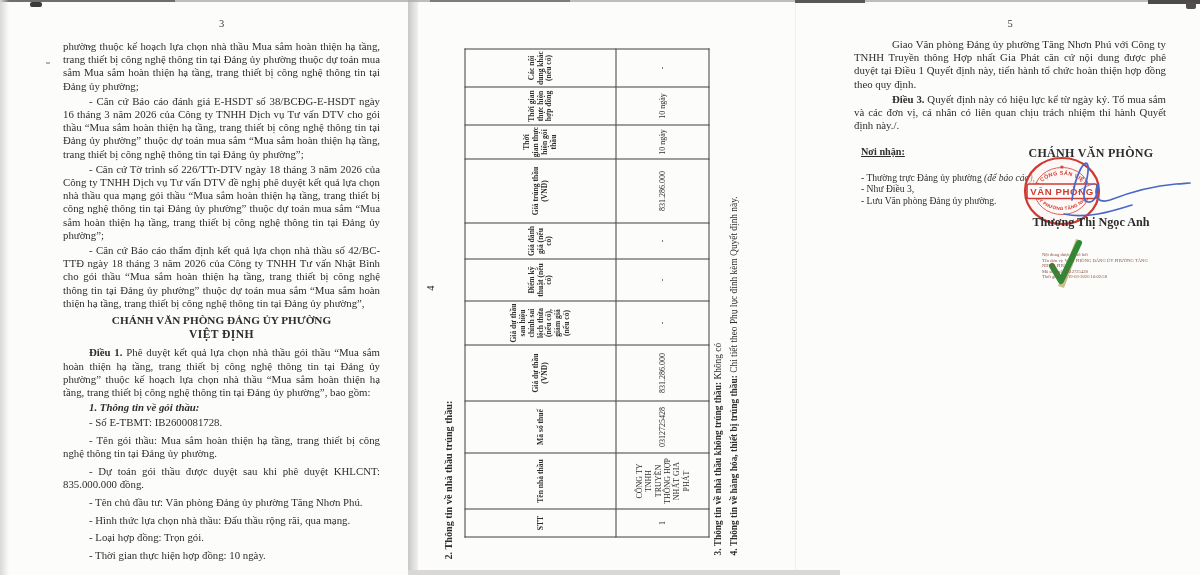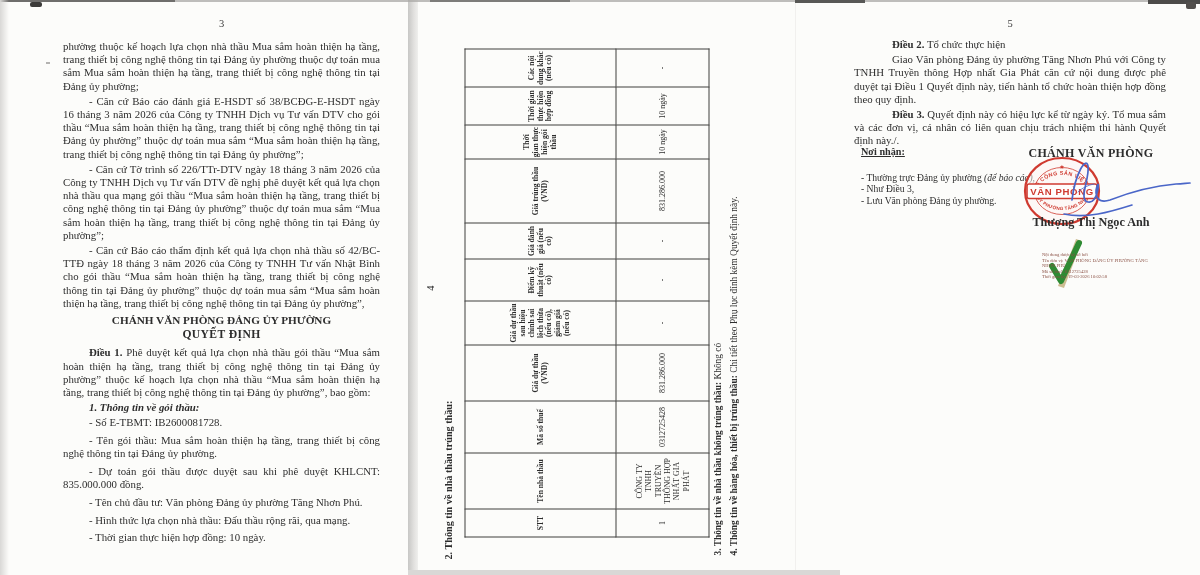--- a/index.html
+++ b/index.html
@@ -84,28 +84,29 @@
 <body>
 
 <div class="page" id="page3">
   <div class="pagenum" style="left:63px;top:18px;width:317px;">3</div>
   <div class="body-col" style="left:63px;top:40px;width:317px;">
     <p>phường thuộc kế hoạch lựa chọn nhà thầu Mua sắm hoàn thiện hạ tầng, trang thiết bị công nghệ thông tin tại Đảng ủy phường thuộc dự toán mua sắm Mua sắm hoàn thiện hạ tầng, trang thiết bị công nghệ thông tin tại Đảng ủy phường;</p>
     <p class="ind">- Căn cứ Báo cáo đánh giá E-HSDT số 38/BCĐG-E-HSDT ngày 16 tháng 3 năm 2026 của Công ty TNHH Dịch vụ Tư vấn DTV cho gói thầu “Mua sắm hoàn thiện hạ tầng, trang thiết bị công nghệ thông tin tại Đảng ủy phường” thuộc dự toán mua sắm “Mua sắm hoàn thiện hạ tầng, trang thiết bị công nghệ thông tin tại Đảng ủy phường”;</p>
     <p class="ind">- Căn cứ Tờ trình số 226/TTr-DTV ngày 18 tháng 3 năm 2026 của Công ty TNHH Dịch vụ Tư vấn DTV đề nghị phê duyệt kết quả lựa chọn nhà thầu qua mạng gói thầu “Mua sắm hoàn thiện hạ tầng, trang thiết bị công nghệ thông tin tại Đảng ủy phường” thuộc dự toán mua sắm “Mua sắm hoàn thiện hạ tầng, trang thiết bị công nghệ thông tin tại Đảng ủy phường”;</p>
     <p class="ind">- Căn cứ Báo cáo thẩm định kết quả lựa chọn nhà thầu số 42/BC-TTĐ ngày 18 tháng 3 năm 2026 của Công ty TNHH Tư vấn Nhật Bình cho gói thầu “Mua sắm hoàn thiện hạ tầng, trang thiết bị công nghệ thông tin tại Đảng ủy phường” thuộc dự toán mua sắm “Mua sắm hoàn thiện hạ tầng, trang thiết bị công nghệ thông tin tại Đảng ủy phường”,</p>
     <div class="center-head">CHÁNH VĂN PHÒNG ĐẢNG ỦY PHƯỜNG</div>
-    <div class="center-head2">QUYẾT ĐỊNH</div>
+    <div class="center-head2">VIỆT ĐỊNH</div>
     <p class="ind"><b class="lbl">Điều 1.</b><span> Phê duyệt kết quả lựa chọn nhà thầu gói thầu “Mua sắm hoàn thiện hạ tầng, trang thiết bị công nghệ thông tin tại Đảng ủy phường” thuộc kế hoạch lựa chọn nhà thầu “Mua sắm hoàn thiện hạ tầng, trang thiết bị công nghệ thông tin tại Đảng ủy phường”, bao gồm:</span></p>
     <p class="sec-title">1. Thông tin về gói thầu:</p>
     <p class="bullet">- Số E-TBMT: IB2600081728.</p>
     <p class="bullet">- Tên gói thầu: Mua sắm hoàn thiện hạ tầng, trang thiết bị công nghệ thông tin tại Đảng ủy phường.</p>
     <p class="bullet">- Dự toán gói thầu được duyệt sau khi phê duyệt KHLCNT: 835.000.000 đồng.</p>
     <p class="bullet">- Tên chủ đầu tư: Văn phòng Đảng ủy phường Tăng Nhơn Phú.</p>
     <p class="bullet">- Hình thức lựa chọn nhà thầu: Đấu thầu rộng rãi, qua mạng.</p>
+    <p class="bullet">- Loại hợp đồng: Trọn gói.</p>
     <p class="bullet">- Thời gian thực hiện hợp đồng: 10 ngày.</p>
   </div>
 </div>
 
 <div id="gutter1"></div>
 
 <div class="page" id="page4">
   <div class="landscape">
     <div class="p4num">4</div>
     <div class="p4title">2. Thông tin về nhà thầu trúng thầu:</div>
@@ -153,21 +154,20 @@
     </tbody>
       </table>
     <div class="p4note n3"><b>3. Thông tin về nhà thầu không trúng thầu:</b><span> Không có</span></div>
     <div class="p4note n4"><b>4. Thông tin về hàng hóa, thiết bị trúng thầu:</b><span> Chi tiết theo Phụ lục đính kèm Quyết định này.</span></div>
   </div>
 </div>
 
 <div class="page" id="page5">
   <div class="pagenum" style="left:58px;top:18px;width:312px;">5</div>
   <div class="body-col" style="left:58px;top:38px;width:312px;">
-    <p class="ind40"><b class="lbl">Điều 2.</b><span> Tổ chức thực hiện</span></p>
     <p class="ind40">Giao Văn phòng Đảng ủy phường Tăng Nhơn Phú với Công ty TNHH Truyền thông Hợp nhất Gia Phát căn cứ nội dung được phê duyệt tại Điều 1 Quyết định này, tiến hành tổ chức hoàn thiện hợp đồng theo quy định.</p>
     <p class="ind40"><b class="lbl">Điều 3.</b><span> Quyết định này có hiệu lực kể từ ngày ký. Tổ mua sắm và các đơn vị, cá nhân có liên quan chịu trách nhiệm thi hành Quyết định này./.</span></p>
   </div>
 
   <div class="recips">
     <div class="rl">Nơi nhận:</div>
     <div><span>- Thường trực Đảng ủy phường </span><span class="it">(để báo cáo),</span></div>
     <div>- Như Điều 3,</div>
     <div>- Lưu Văn phòng Đảng ủy phường.</div>
   </div>

